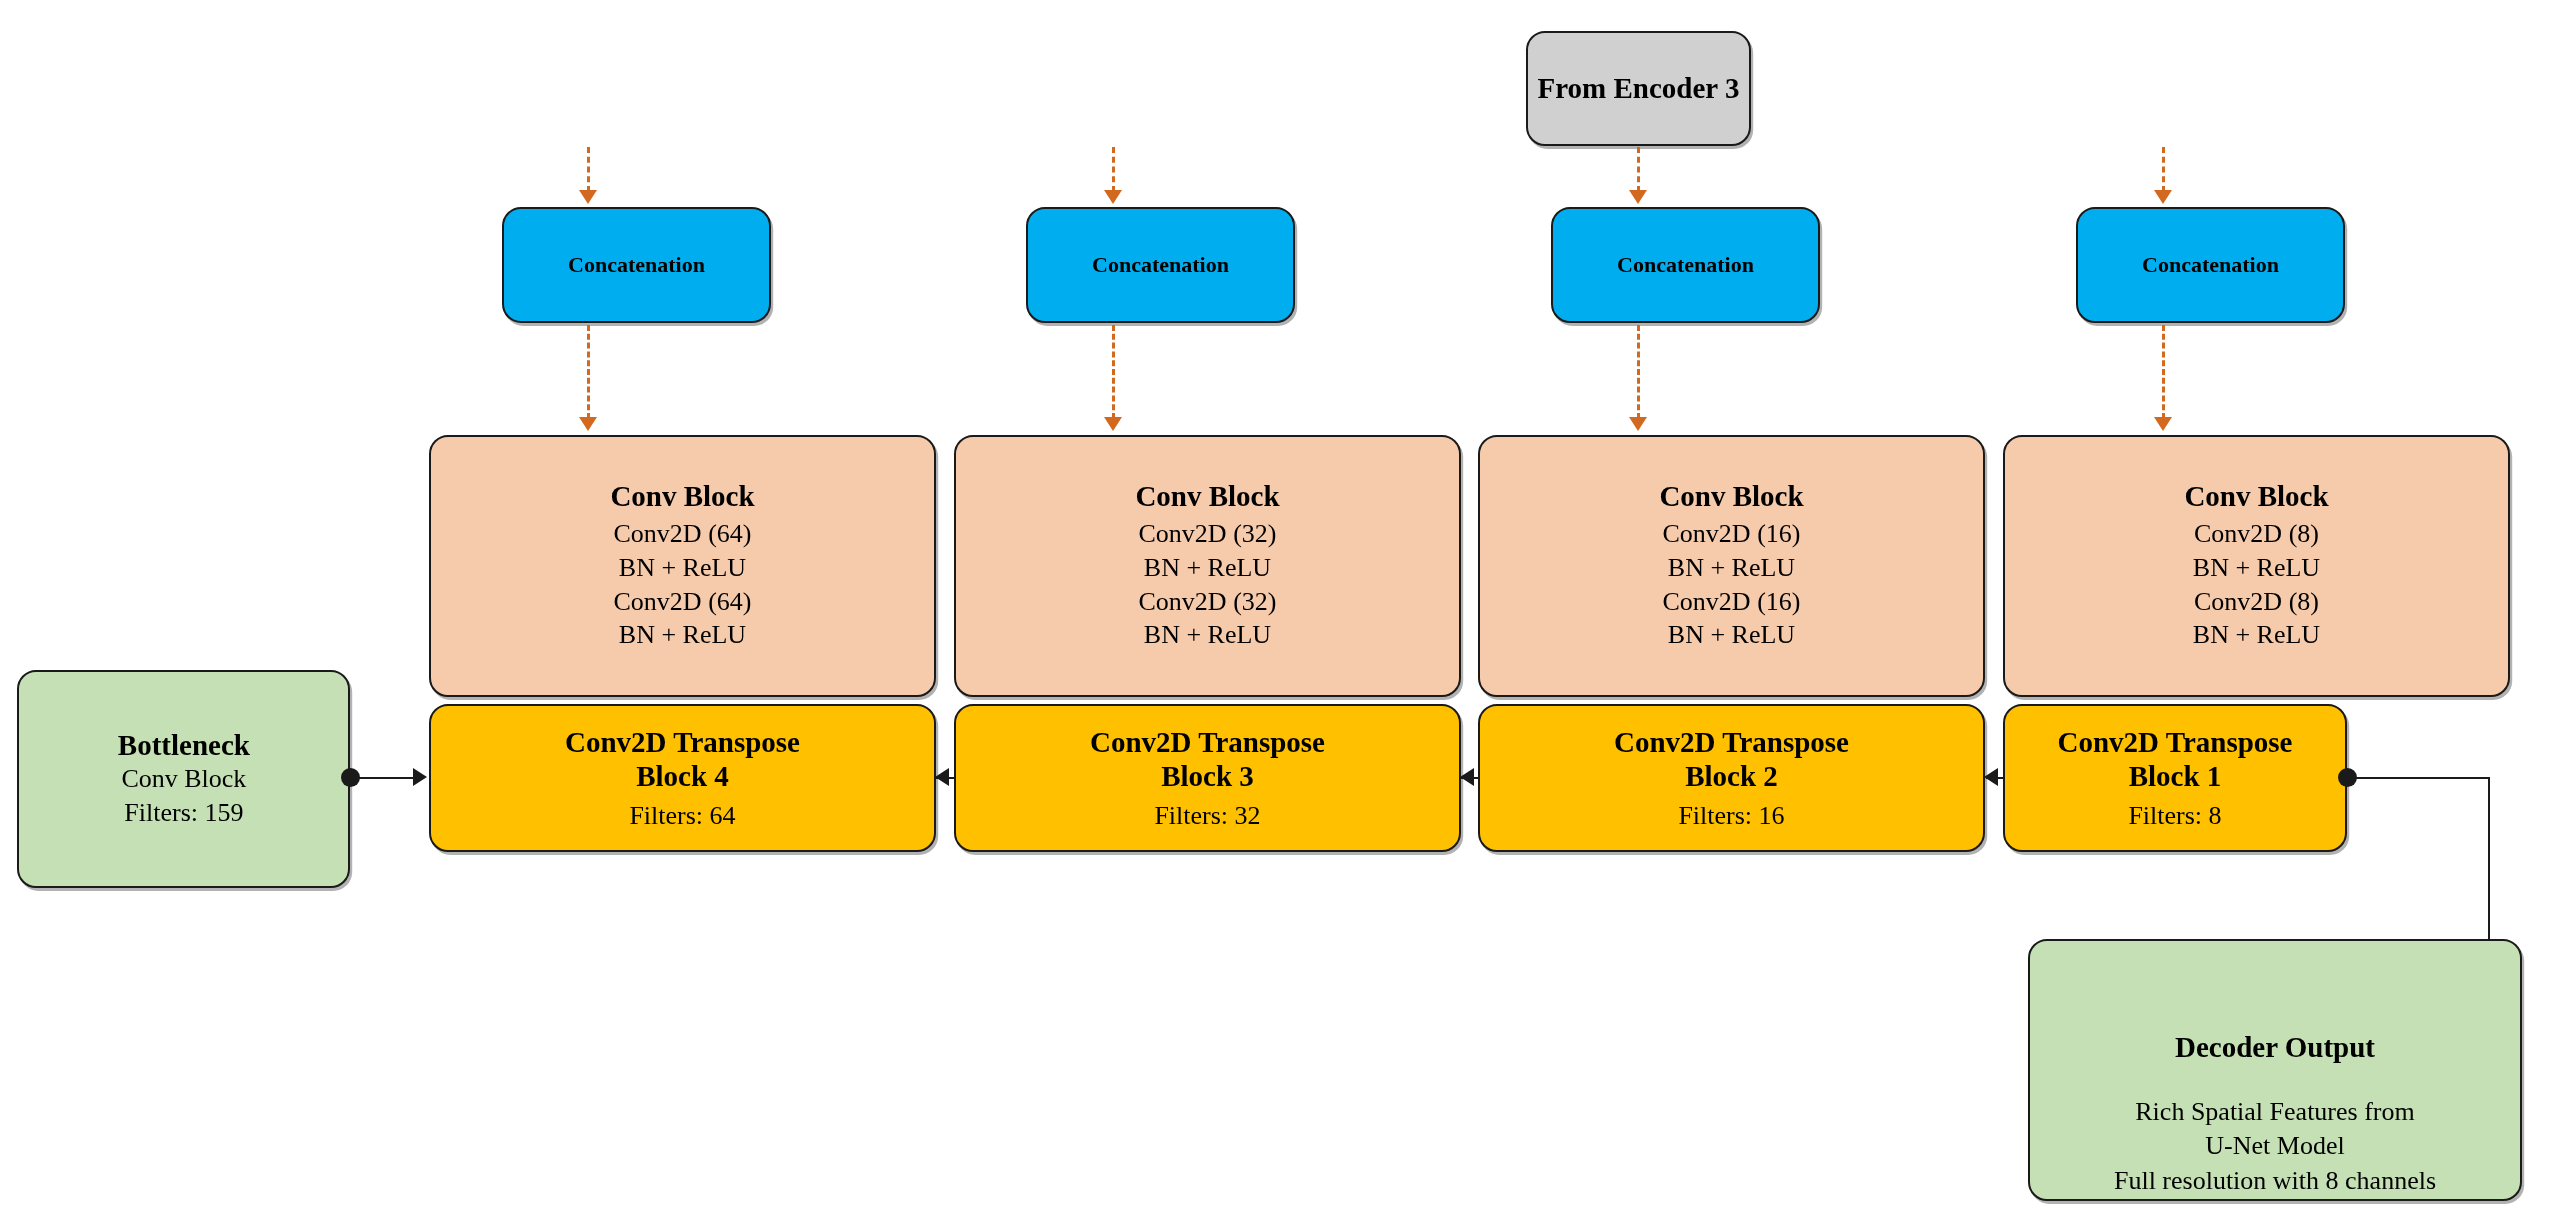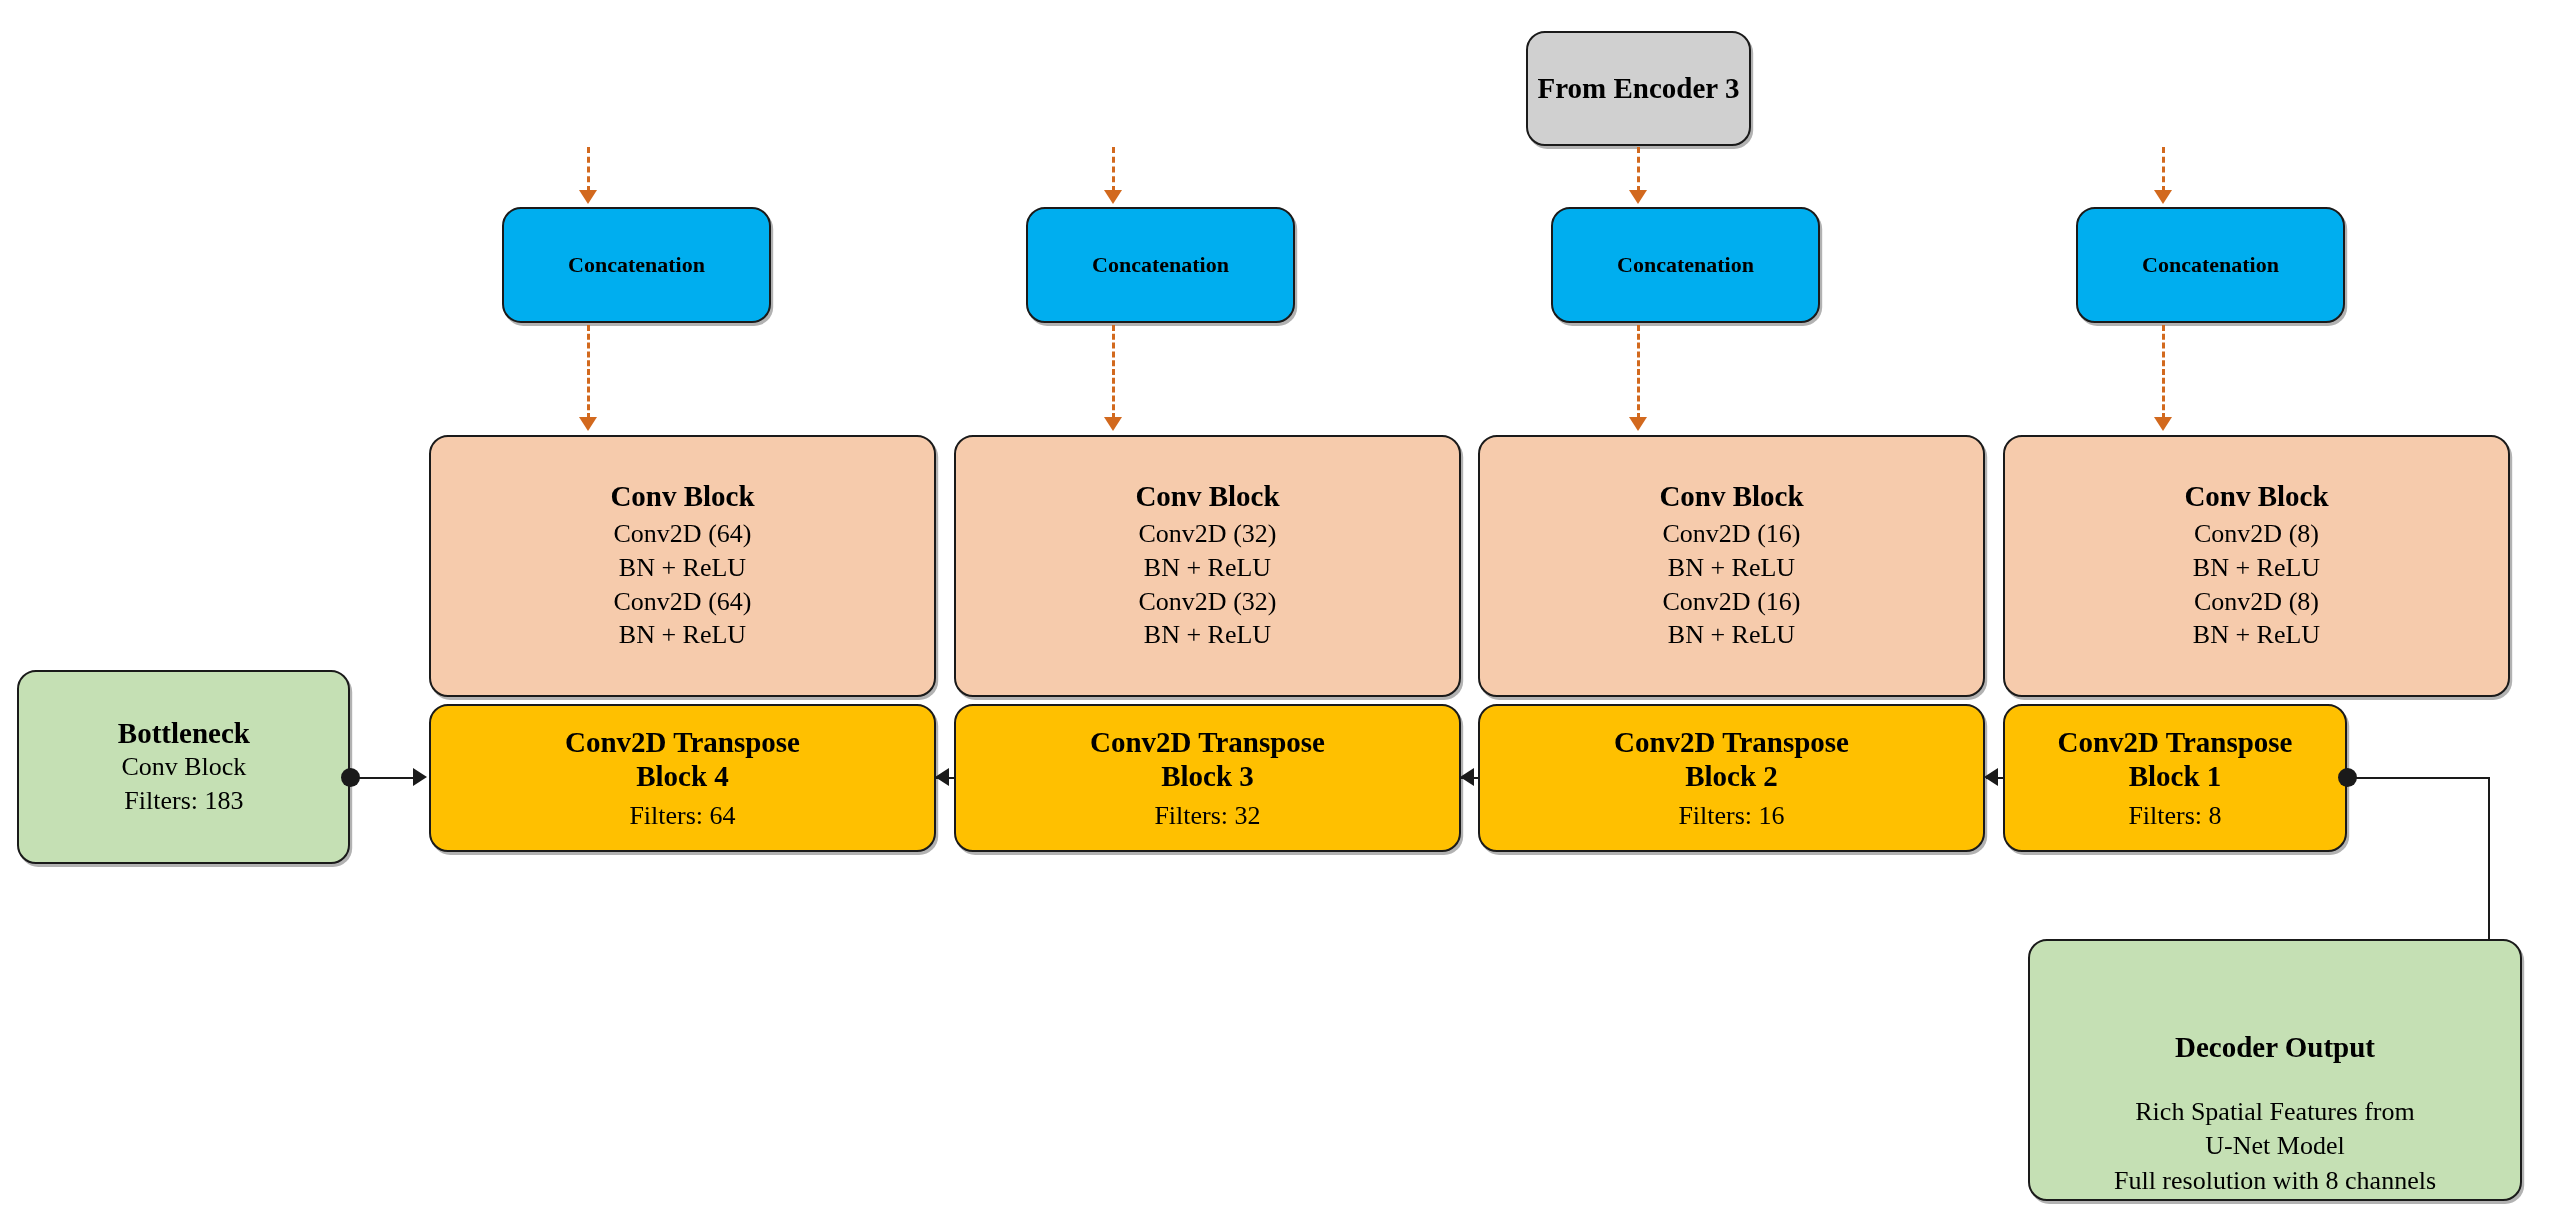--- a/index.html
+++ b/index.html
@@ -185,24 +185,24 @@
     <div class="line">Conv2D (8)</div>
     <div class="line">BN + ReLU</div>
   </div>
 
   <div class="node transp" style="left:2003px;top:704px;width:344px;height:148px;">
     <div class="title">Conv2D Transpose</div>
     <div class="title">Block 1</div>
     <div class="line">Filters: 8</div>
   </div>
 
-  <div class="node green bottleneck" style="left:17.4px;top:670px;width:333px;height:194px;">
+  <div class="node green bottleneck" style="left:17.4px;top:670px;width:333px;height:218px;">
     <div class="title">Bottleneck</div>
     <div class="line">Conv Block</div>
-    <div class="line">Filters: 183</div>
+    <div class="line">Filters: 159</div>
   </div>
 
   <div class="dot" style="left:341px;top:768px;"></div>
   <div class="hline" style="left:350px;top:777px;width:64px;"></div>
   <div class="arrow-right" style="left:413px;top:768px;"></div>
 
   <div class="hline" style="left:936px;top:777px;width:19px;"></div>
   <div class="arrow-left" style="left:935px;top:768px;"></div>
 
   <div class="hline" style="left:1461px;top:777px;width:19px;"></div>

